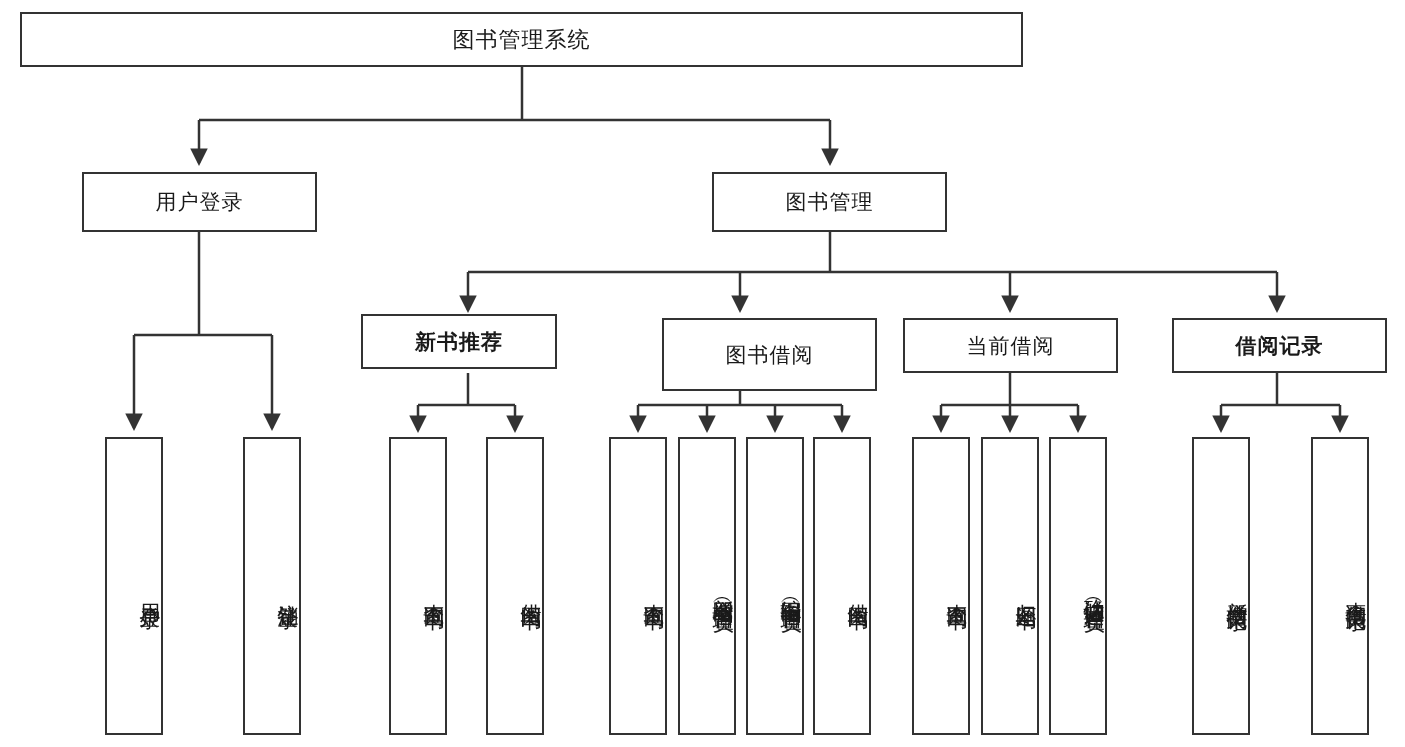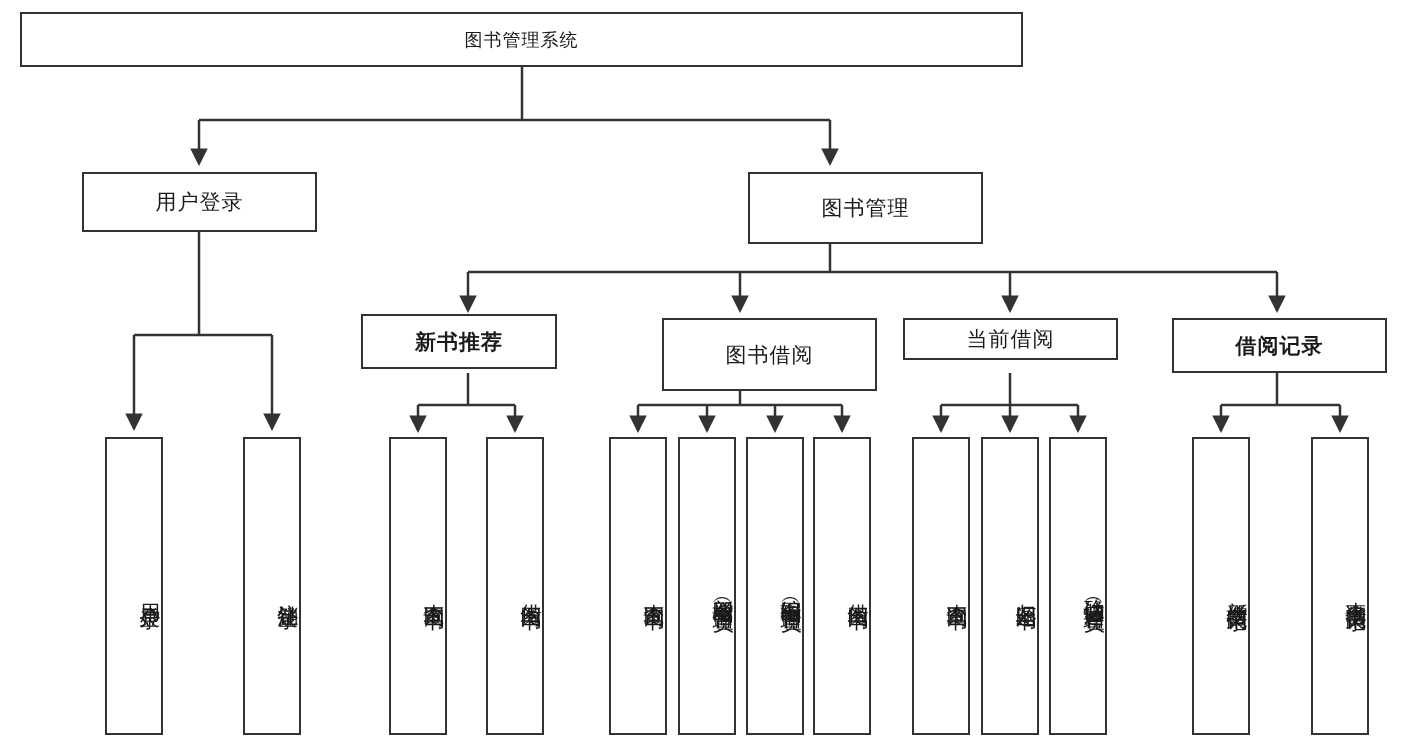--- a/index.html
+++ b/index.html
@@ -48,21 +48,21 @@
     align-items: flex-start;
     justify-content: center;
     padding-top: 10px;
   }
   .node.vertical > .vlabel {
     writing-mode: vertical-rl;
     text-orientation: upright;
     line-height: 1;
   }
   .node.root {
-    font-size: 18px;
+    font-size: 22px;
   }
   .watermark {
     position: absolute;
     right: 8px;
     bottom: 4px;
     font-size: 17px;
     color: #b9b9b9;
     white-space: nowrap;
     letter-spacing: 0.5px;
   }
@@ -123,31 +123,31 @@
     </g>
   </svg>
 
   <div class="node horizontal root" style="left:20px; top:12px; width:1003px; height:55px;">
     <span>图书管理系统</span>
   </div>
 
   <div class="node horizontal" style="left:82px; top:172px; width:235px; height:60px;">
     <span>用户登录</span>
   </div>
-  <div class="node horizontal" style="left:712px; top:172px; width:235px; height:72px;margin-left:36px;">
+  <div class="node horizontal" style="left:712px; top:172px; width:235px; height:60px;">
     <span>图书管理</span>
   </div>
 
   <div class="node horizontal" style="left:361px; top:314px; width:196px; height:55px;font-weight:bold;">
     <span>新书推荐</span>
   </div>
   <div class="node horizontal" style="left:662px; top:318px; width:215px; height:73px;text-align:right;">
     <span>图书借阅</span>
   </div>
-  <div class="node horizontal" style="left:903px; top:318px; width:215px; height:42px;">
+  <div class="node horizontal" style="left:903px; top:318px; width:215px; height:55px;">
     <span>当前借阅</span>
   </div>
   <div class="node horizontal" style="left:1172px; top:318px; width:215px; height:55px;font-weight:bold;">
     <span>借阅记录</span>
   </div>
 
   <div class="node vertical" style="left:105px; top:437px; width:58px; height:298px;">
     <span class="vlabel">用户登录</span>
   </div>
   <div class="node vertical" style="left:243px; top:437px; width:58px; height:298px;">

